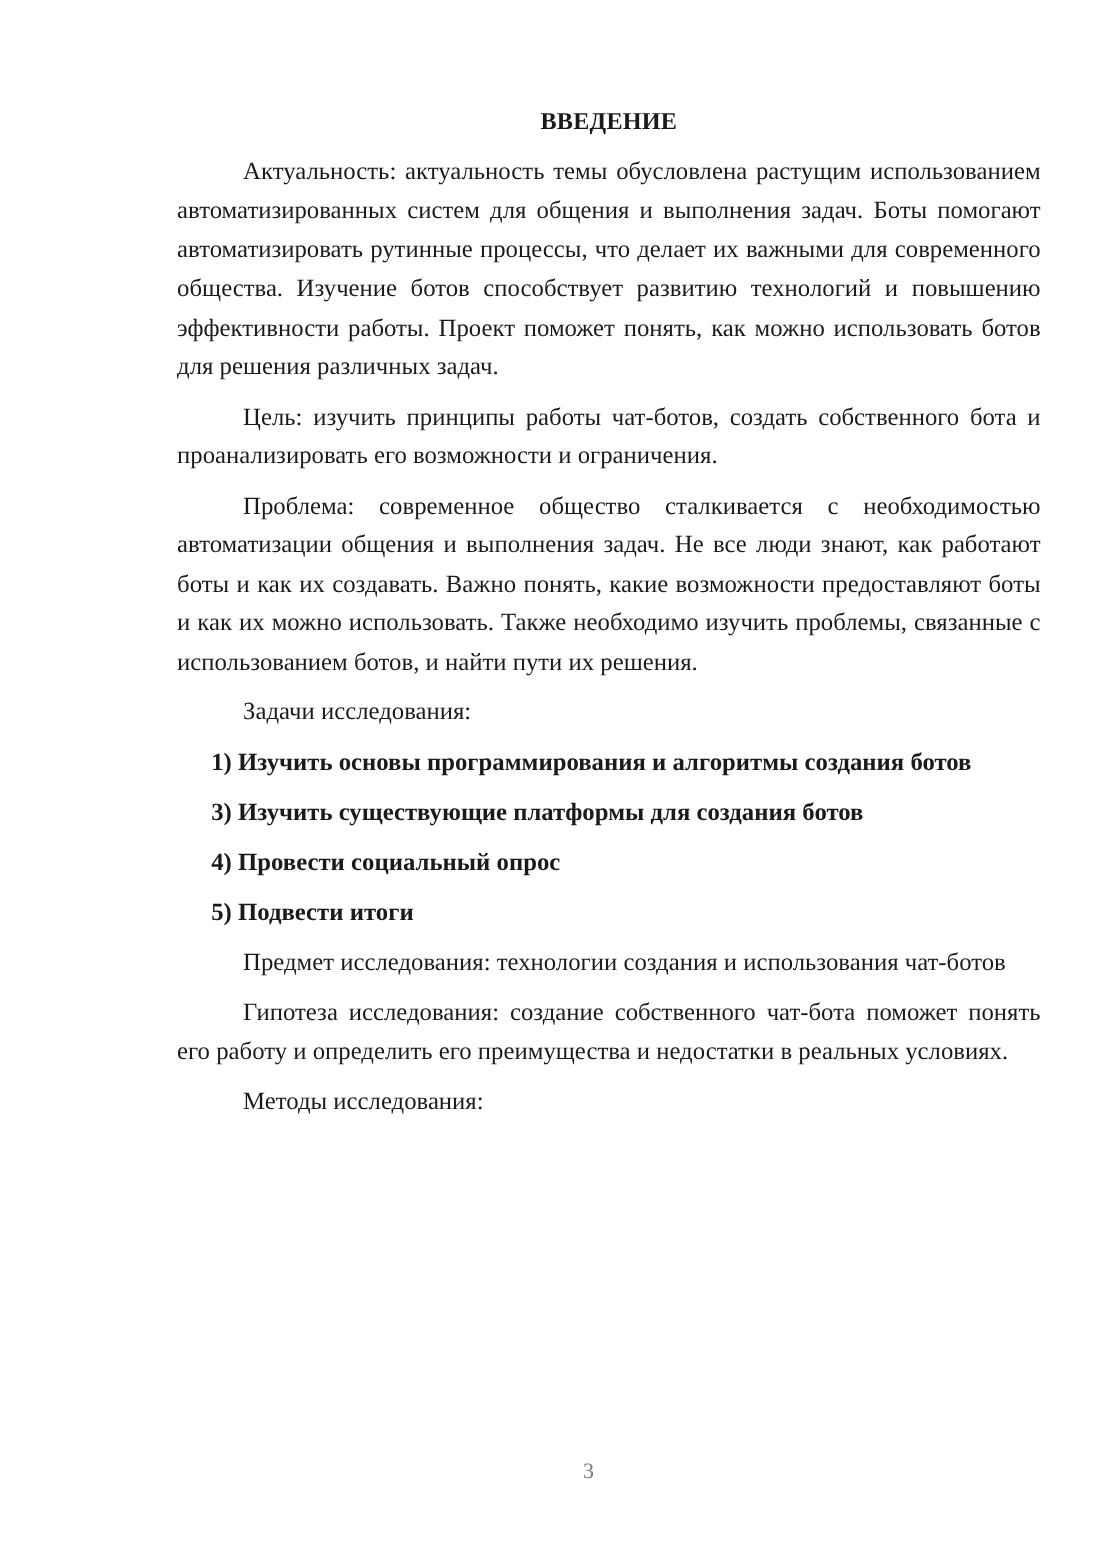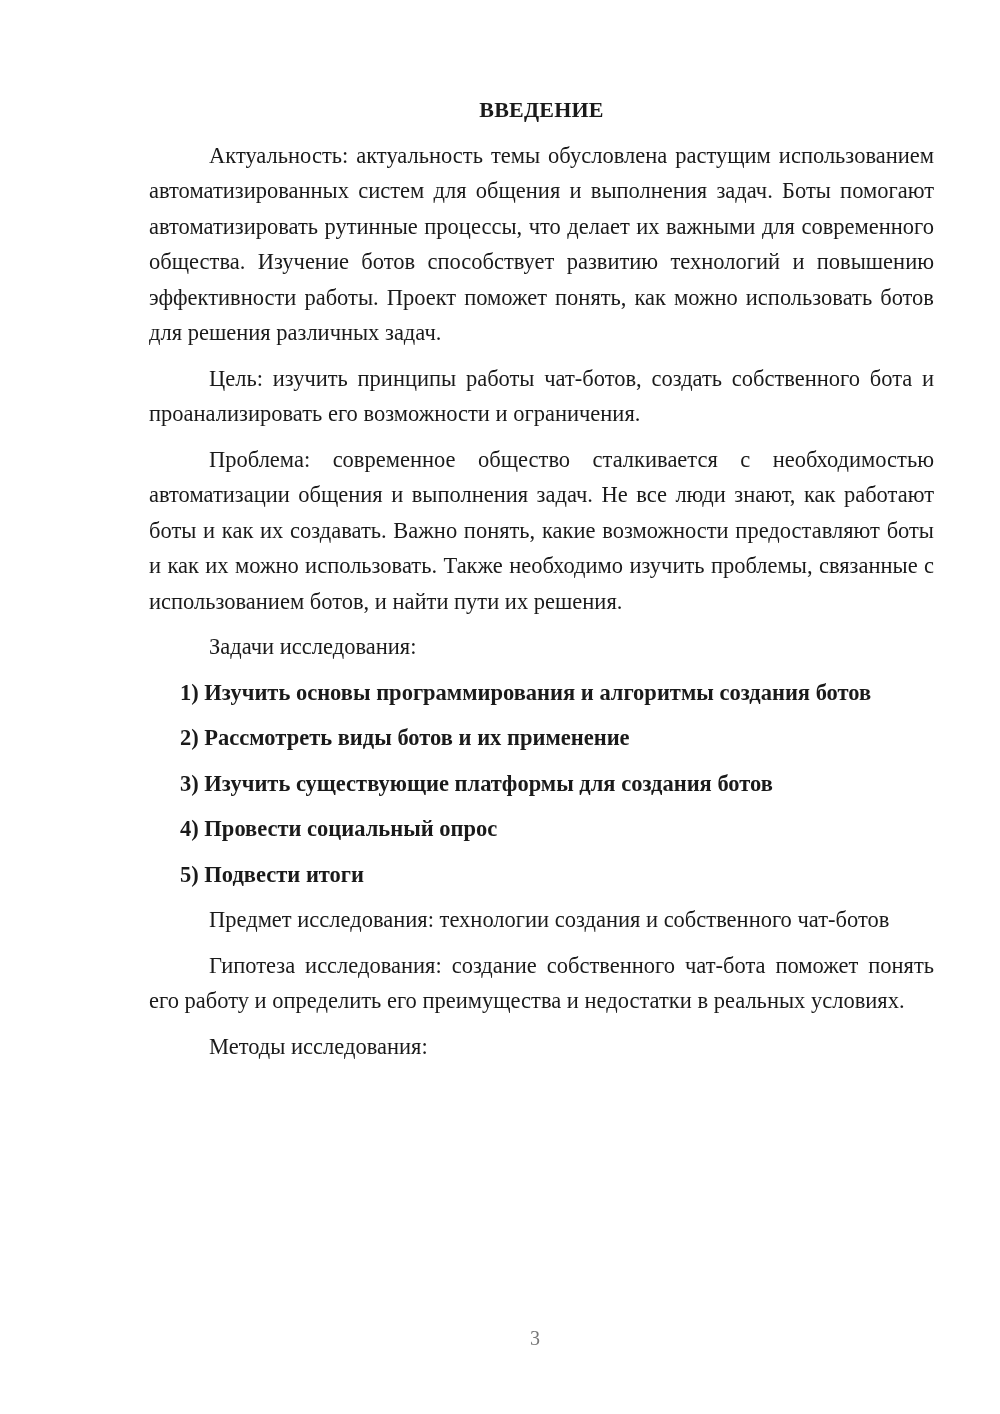--- a/index.html
+++ b/index.html
@@ -10,21 +10,21 @@
     body {
       width: 1000px;
       height: 1414px;
       position: relative;
       overflow: hidden;
       font-family: "Liberation Serif", "DejaVu Serif", serif;
       color: #1a1a1a;
     }
     .page {
       position: absolute;
-      left: 149px;
+      left: 161px;
       top: 92px;
       width: 785px;
       font-size: 22.5px;
       line-height: 35.5px;
     }
     .title {
       text-align: center;
       font-weight: bold;
       margin: 0 0 7px 0;
       padding-left: 0;
@@ -72,27 +72,26 @@
   <p class="para">Актуальность: актуальность темы обусловлена растущим использованием автоматизированных систем для общения и выполнения задач. Боты помогают автоматизировать рутинные процессы, что делает их важными для современного общества. Изучение ботов способствует развитию технологий и повышению эффективности работы. Проект поможет понять, как можно использовать ботов для решения различных задач.</p>
 
   <p class="para">Цель: изучить принципы работы чат-ботов, создать собственного бота и проанализировать его возможности и ограничения.</p>
 
   <p class="para">Проблема: современное общество сталкивается с необходимостью автоматизации общения и выполнения задач. Не все люди знают, как работают боты и как их создавать. Важно понять, какие возможности предоставляют боты и как их можно использовать. Также необходимо изучить проблемы, связанные с использованием ботов, и найти пути их решения.</p>
 
   <p class="label">Задачи исследования:</p>
 
   <ul class="list">
     <li>1) Изучить основы программирования и алгоритмы создания ботов</li>
-    <li>2) Рассмотреть виды ботов и их применение</li>
     <li>3) Изучить существующие платформы для создания ботов</li>
     <li>4) Провести социальный опрос</li>
     <li>5) Подвести итоги</li>
   </ul>
 
 
-  <p class="para">Предмет исследования: технологии создания и собственного чат-ботов</p>
+  <p class="para">Предмет исследования: технологии создания и использования чат-ботов</p>
 
   <p class="para">Гипотеза исследования: создание собственного чат-бота поможет понять его работу и определить его преимущества и недостатки в реальных условиях.</p>
 
   <p class="label">Методы исследования:</p>
 </div>
 
 <div class="page-number">3</div>
 
 </body></html>

